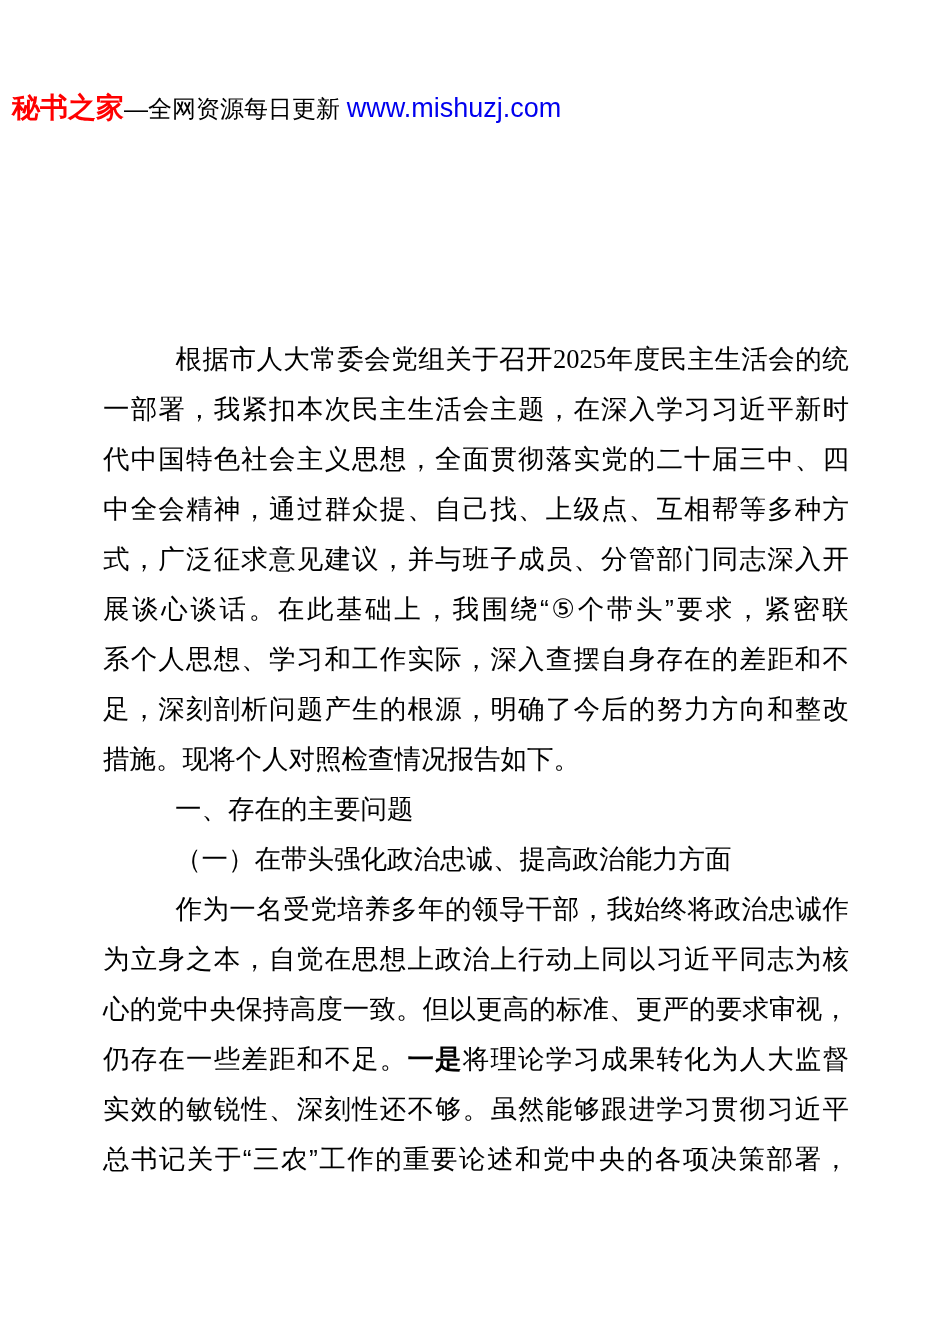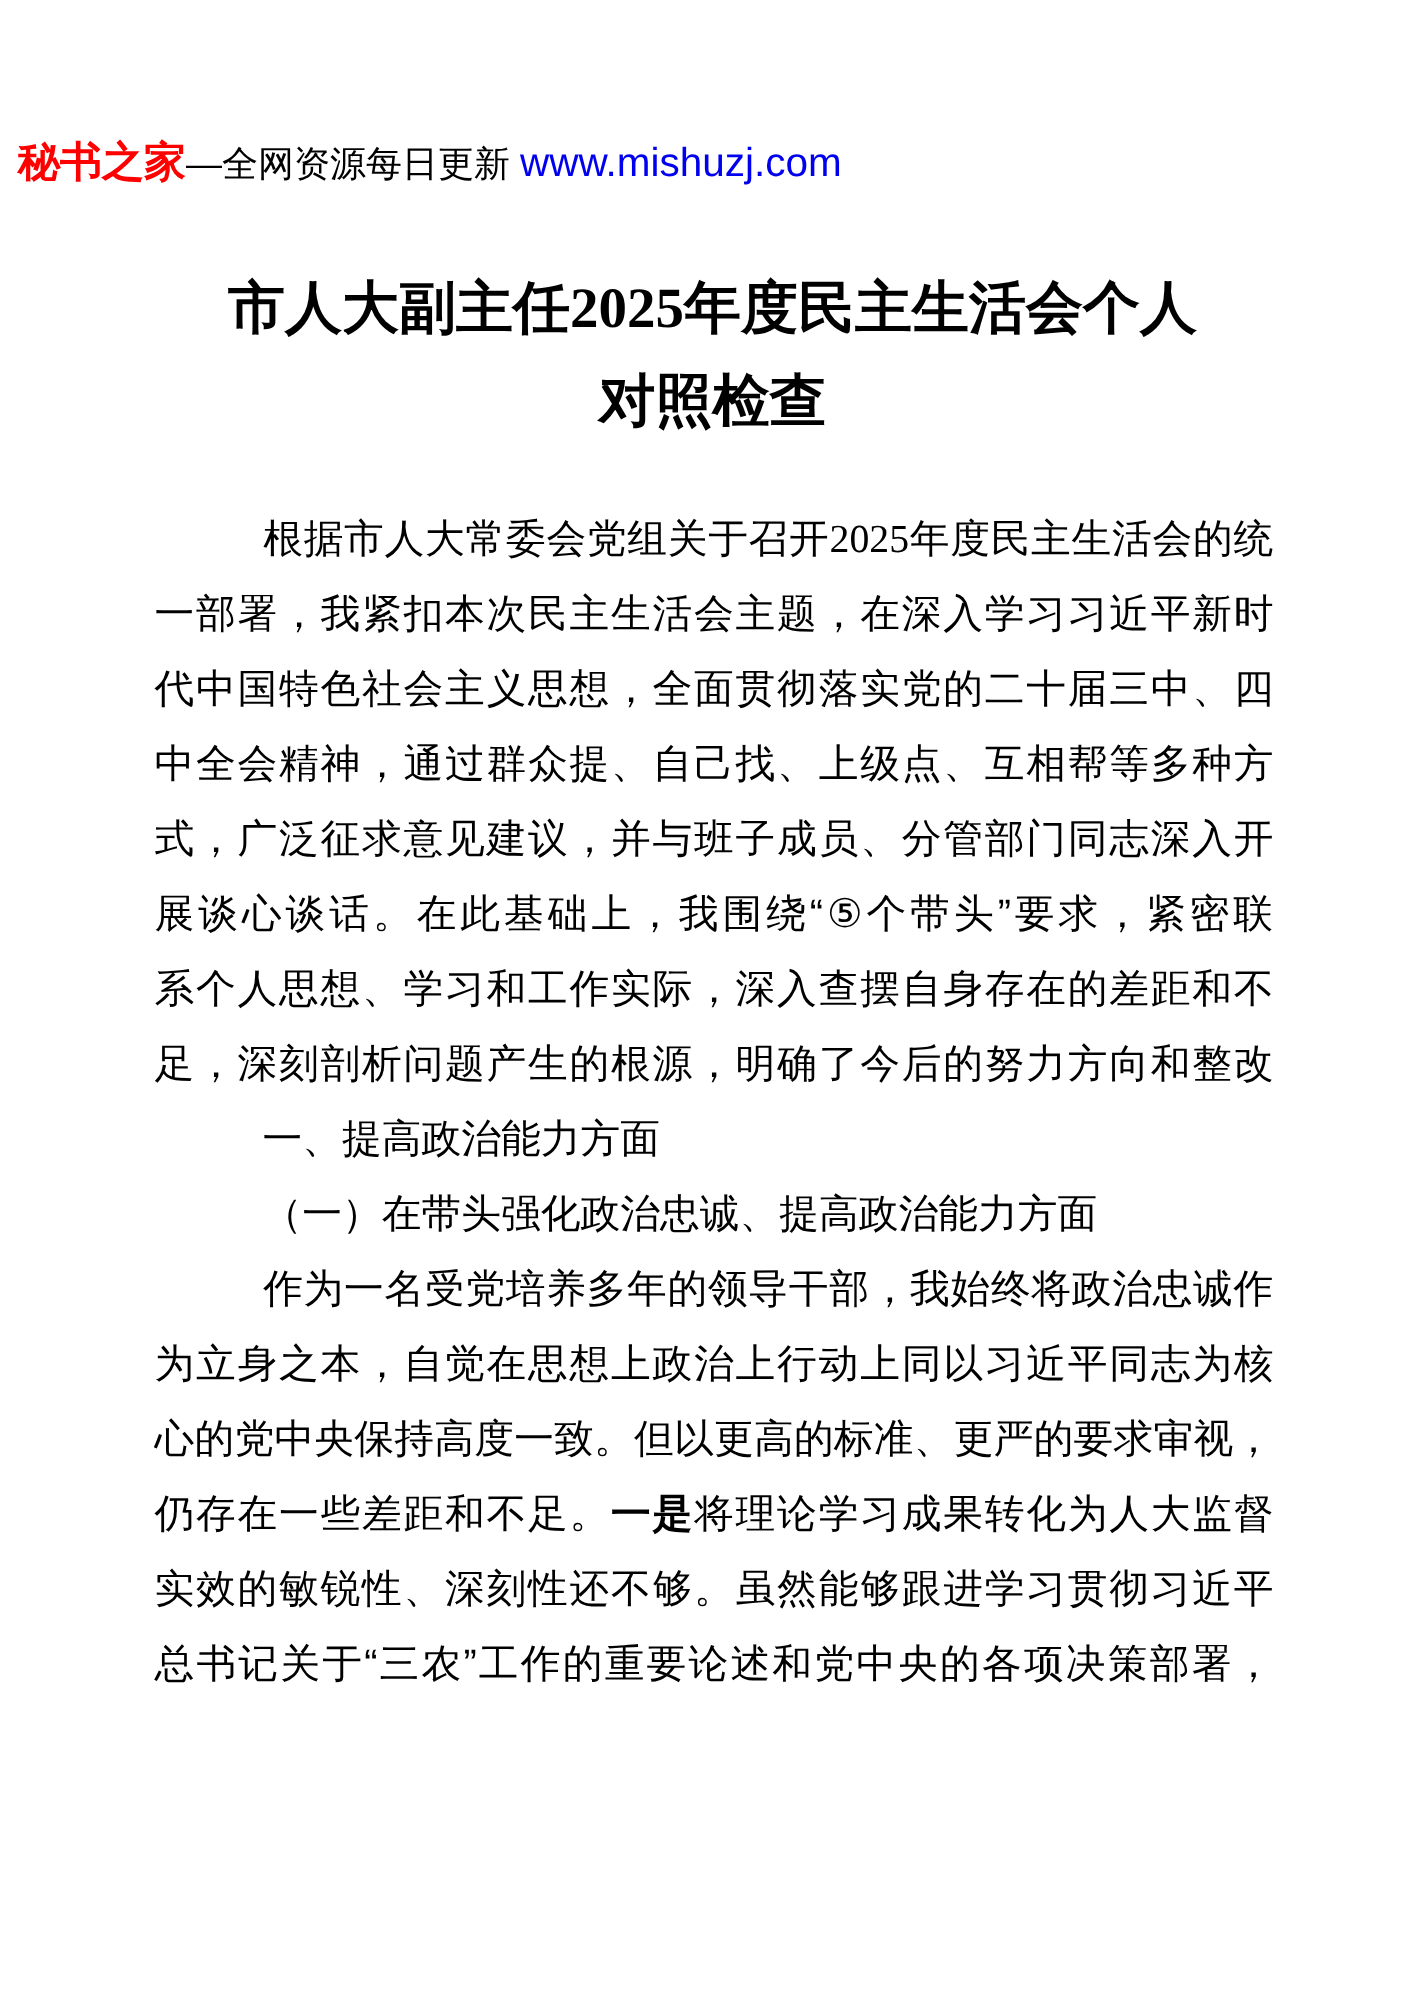--- a/index.html
+++ b/index.html
@@ -67,24 +67,20 @@
 </style>
 </head>
 <body>
 
 <div class="page">
 
   <div class="site-header">
     <span class="brand" style="color: rgb(255, 0, 0);">秘书之家</span><span class="tagline" style="color: rgb(0, 0, 0);">—全网资源每日更新 </span><span class="url" style="color: rgb(0, 0, 238);">www.mishuzj.com</span>
   </div>
 
-  <h1 class="doc-title" id="doc-title">
-      <div class="title-line"><span>市人大副主任</span><span class="num">2025</span><span>年度民主生活会个人</span></div>
-      <div class="title-line"><span>对照检查</span></div>
-    </h1>
 
   <div class="doc-body" id="doc-body">
       <div class="line justify">
         <span class="indent-spacer"></span>
         <span>根</span>
         <span>据</span>
         <span>市</span>
         <span>人</span>
         <span>大</span>
         <span>常</span>
@@ -303,21 +299,22 @@
         <span>后</span>
         <span>的</span>
         <span>努</span>
         <span>力</span>
         <span>方</span>
         <span>向</span>
         <span>和</span>
         <span>整</span>
         <span>改</span>
       </div>
-      <div class="line indented"><span>一、提高政治能力方面</span></div>
+      <div class="line"><span>措施。现将个人对照检查情况报告如下。</span></div>
+      <div class="line indented"><span>一、存在的主要问题</span></div>
       <div class="line bold indented"><span>（一）在带头强化政治忠诚、提高政治能力方面</span></div>
       <div class="line justify">
         <span class="indent-spacer"></span>
         <span>作</span>
         <span>为</span>
         <span>一</span>
         <span>名</span>
         <span>受</span>
         <span>党</span>
         <span>培</span>

